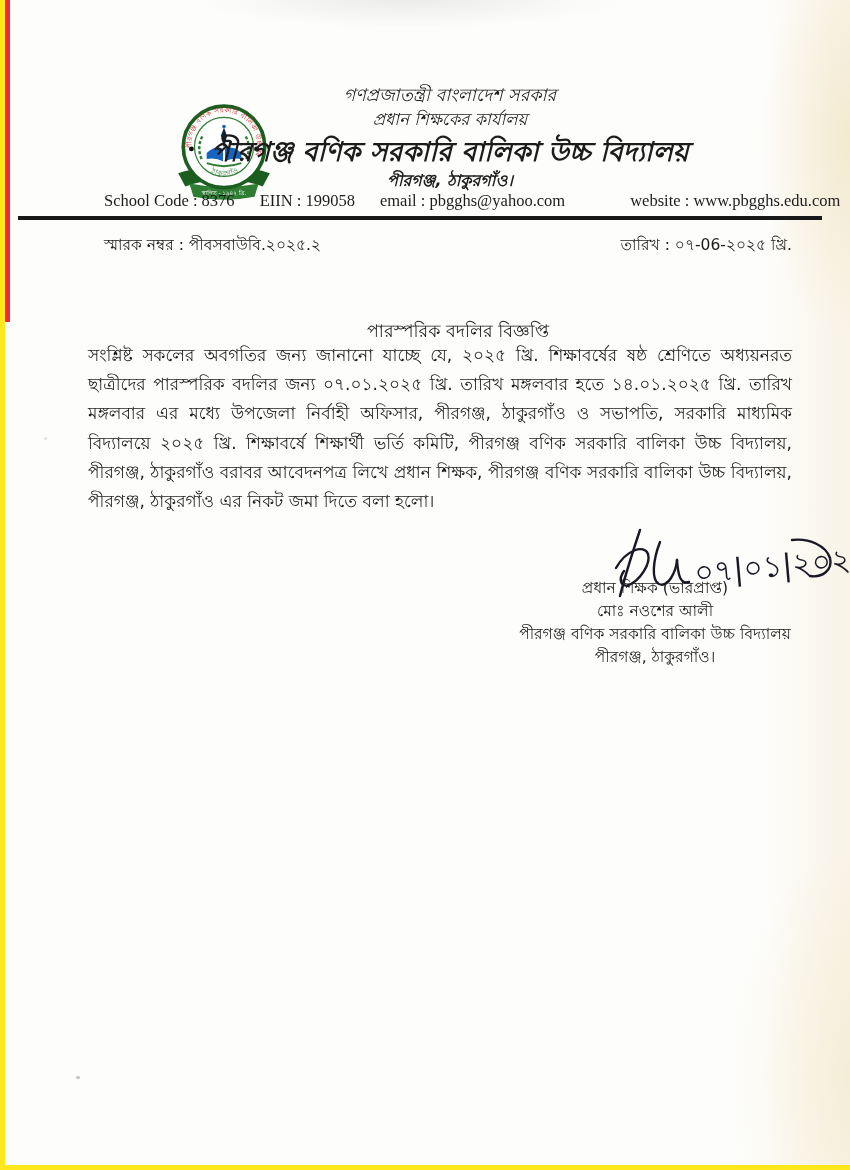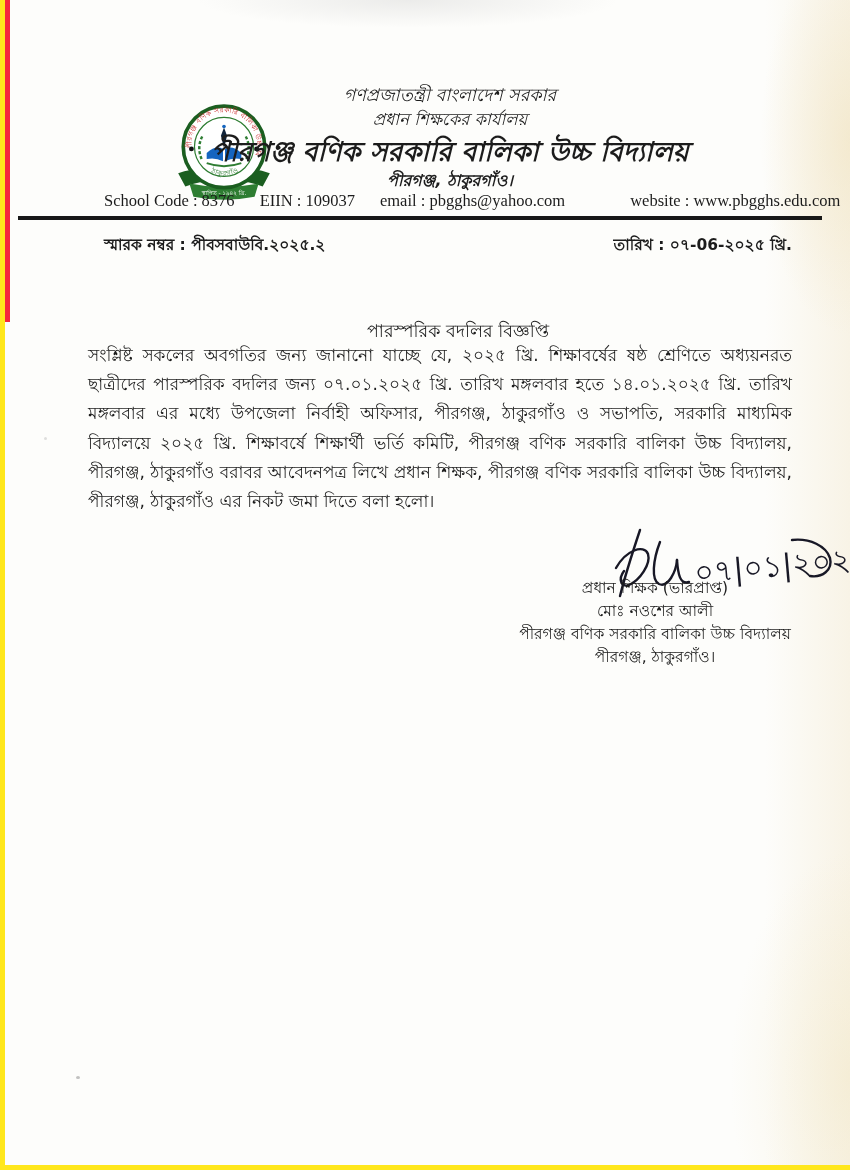--- a/index.html
+++ b/index.html
@@ -25,21 +25,21 @@
   .office{font-size:16.5px;margin-top:2px;}
   .school{font-size:27px;font-weight:bold;margin-top:4px;}
   .place{font-size:16px;font-weight:bold;margin-top:2px;}
   .info-line{position:absolute;left:104px;top:191px;width:700px;display:flex;align-items:baseline;
              font-family:"Liberation Serif","DejaVu Serif",serif;font-size:16.5px;gap:25px;white-space:nowrap;}
   .seg-website{margin-left:40px;}
   .rule{position:absolute;left:18px;top:216px;width:804px;height:4px;background:#181818;}
 
   
   .memo-row{position:absolute;left:104px;top:233px;width:688px;display:flex;
-            justify-content:space-between;font-size:15.5px;font-weight:700;}
+            justify-content:space-between;font-size:15.5px;font-weight:400;}
 
   
   .title{position:absolute;left:60px;top:310px;width:780px;text-align:center;
          font-size:17.5px;font-weight:500;margin:8px;}
   .body-text{position:absolute;left:88px;top:341px;width:704px;margin:0;
              font-size:17px;line-height:1.72;text-align:justify;}
 
   
   .sig-scrawl{position:absolute;left:596px;top:526px;width:242px;height:80px;overflow:visible;}
   .sig-ink{stroke:#181826;stroke-width:2.4;fill:none;stroke-linecap:round;}
@@ -101,21 +101,21 @@
 
   <header class="head-text">
     <div class="govt">গণপ্রজাতন্ত্রী বাংলাদেশ সরকার</div>
     <div class="office">প্রধান শিক্ষকের কার্যালয়</div>
     <div class="school">পীরগঞ্জ বণিক সরকারি বালিকা উচ্চ বিদ্যালয়</div>
     <div class="place">পীরগঞ্জ, ঠাকুরগাঁও।</div>
   </header>
 
   <div class="info-line">
     <span>School Code : 8376</span>
-    <span>EIIN : 109037</span>
+    <span>EIIN : 199058</span>
     <span>email : pbgghs@yahoo.com</span>
     <span class="seg-website">website :  www.pbgghs.edu.com</span>
   </div>
 
   <div class="rule"></div>
 
   <div class="memo-row">
     <span>স্মারক নম্বর : পীবসবাউবি.২০২৫.২</span>
     <span>তারিখ : ০৭-06-২০২৫ খ্রি.</span>
   </div>

